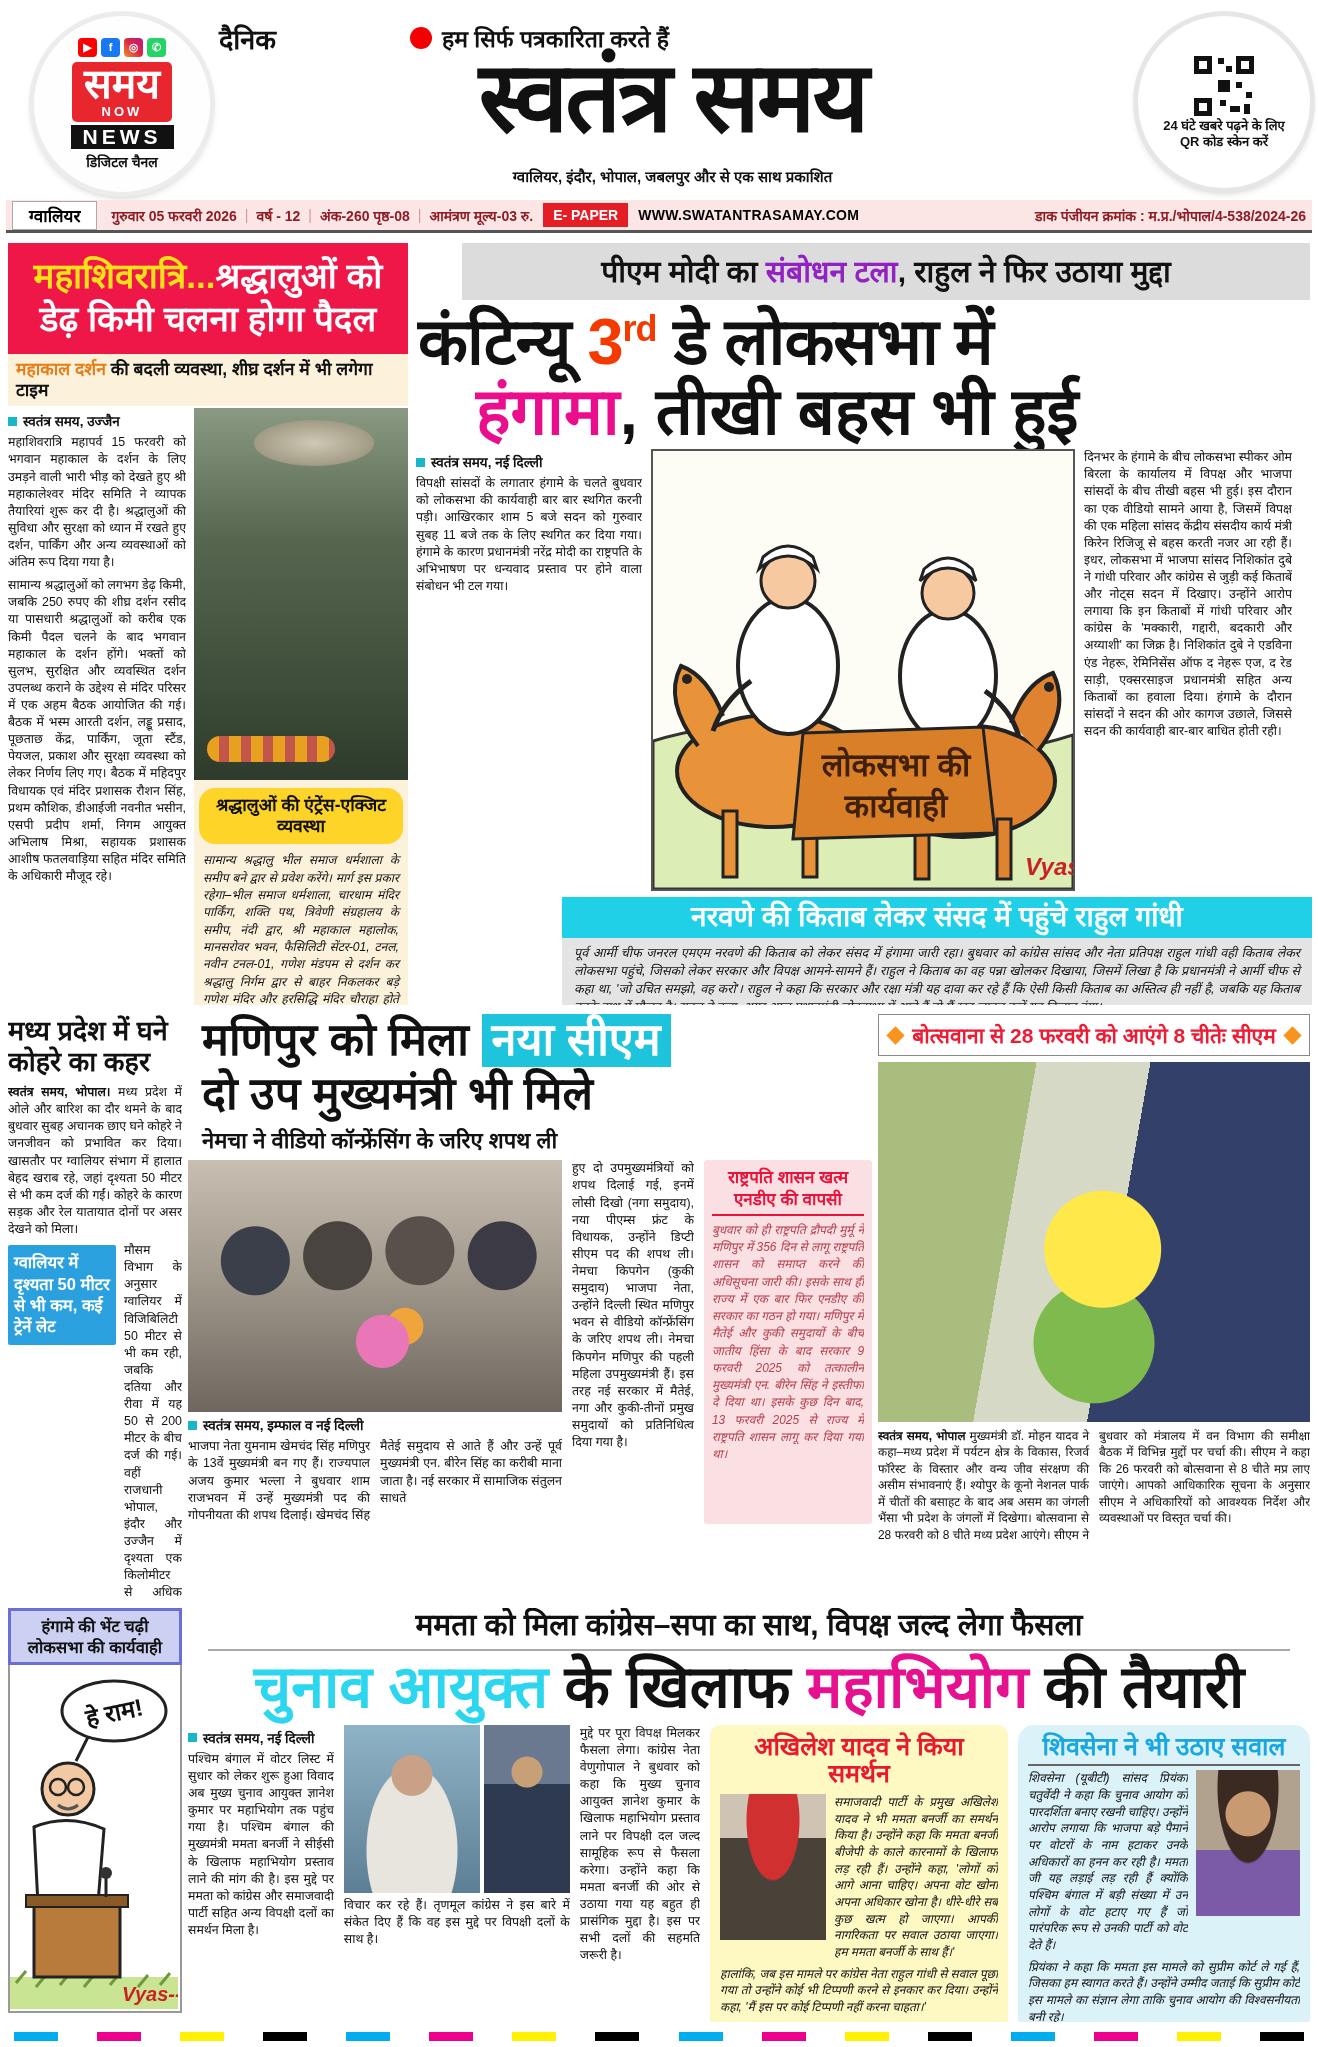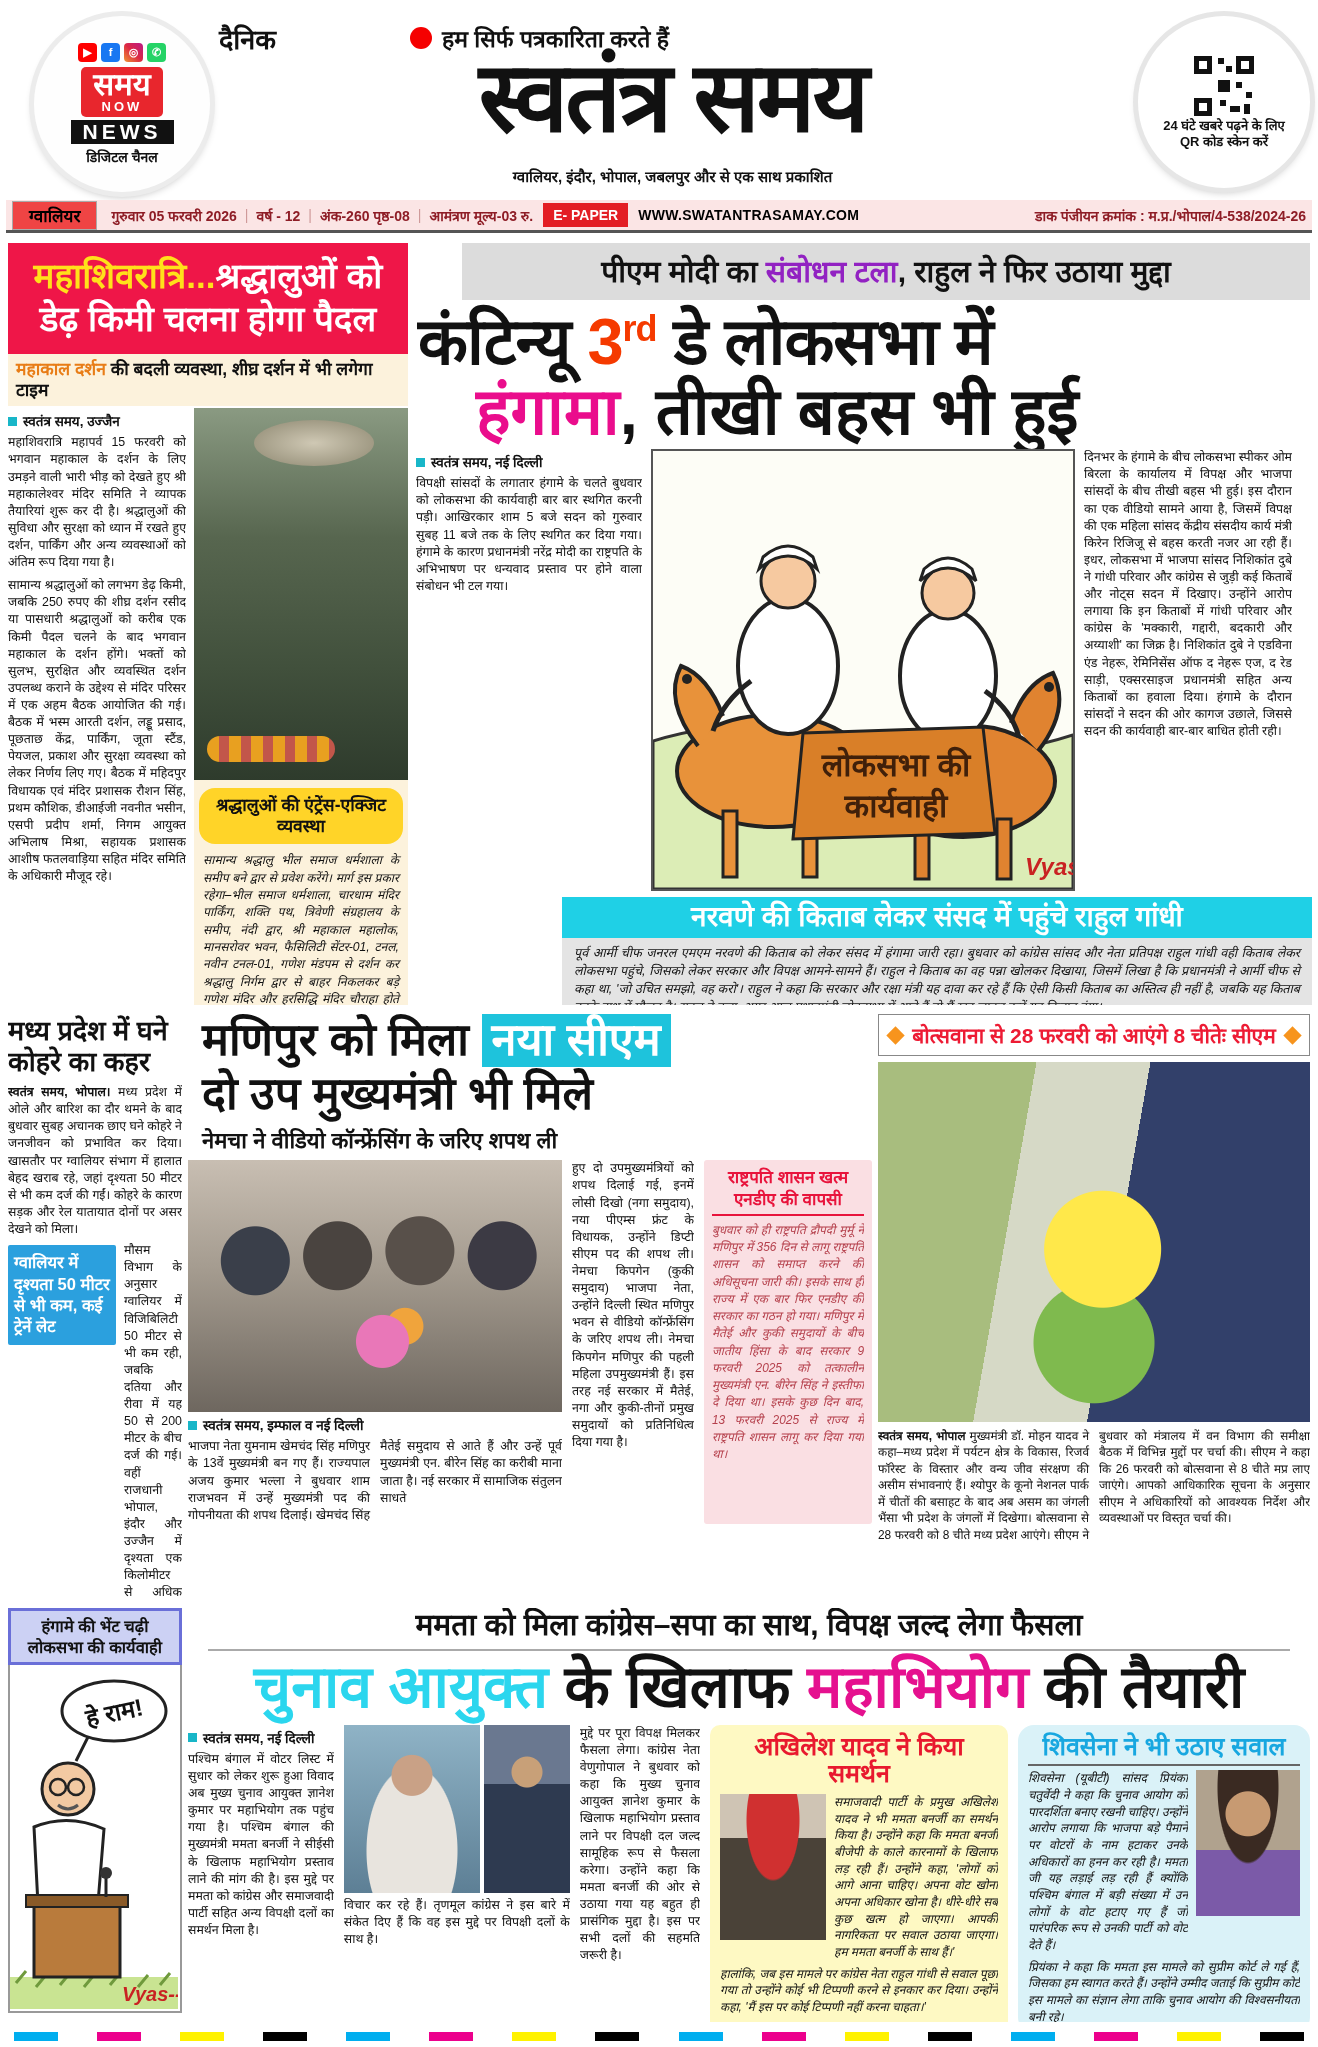--- a/index.html
+++ b/index.html
@@ -4,35 +4,35 @@
 <style>
   html,body{margin:0;padding:0;background:#888;}
   .page{position:relative;width:1318px;height:2047px;background:#fff;font-family:"Liberation Sans",sans-serif;overflow:hidden;margin:0 auto;color:#111;}
   .abs{position:absolute;}
   
   .logo-circle{position:absolute;left:34px;top:16px;width:176px;height:176px;border-radius:50%;background:#fefefe;box-shadow:0 0 0 5px #ececec,0 4px 8px rgba(0,0,0,.3);display:flex;flex-direction:column;align-items:center;justify-content:center;gap:3px;}
   .social-row{display:flex;gap:4px;margin-bottom:2px;}
   .si{width:19px;height:19px;border-radius:4px;color:#fff;font-size:11px;font-weight:bold;display:flex;align-items:center;justify-content:center;}
   .si.yt{background:#f00;} .si.fb{background:#1877f2;} .si.ig{background:linear-gradient(45deg,#f09433,#dc2743,#bc1888);} .si.wa{background:#25d366;}
   .logo-red{background:#e8262d;color:#fff;padding:2px 12px 4px;border-radius:5px;text-align:center;font-weight:800;}
-  .logo-samay{font-size:31px;line-height:1;display:block;}
+  .logo-samay{font-size:41px;line-height:1;display:block;}
   .logo-now{display:block;font-size:13px;letter-spacing:3px;text-align:center;line-height:1;}
   .logo-news{background:#111;color:#fff;font-weight:800;font-size:21px;padding:0 12px;letter-spacing:4px;}
   .logo-sub{font-weight:700;font-size:14px;}
   .mast-center{position:absolute;left:215px;top:6px;width:915px;height:190px;}
   .dainik{position:absolute;left:4px;top:14px;font-size:27px;font-weight:800;}
   .tagline{position:absolute;left:195px;top:16px;font-size:23px;font-weight:800;display:flex;align-items:center;gap:10px;white-space:nowrap;}
   .red-dot{width:22px;height:22px;border-radius:50%;background:#f50000;display:inline-block;flex:none;}
   .paper-title{position:absolute;left:0;top:38px;width:100%;margin:0;font-size:98px;line-height:1.1;font-weight:900;letter-spacing:-3px;text-align:center;white-space:nowrap;}
   .pub-line{position:absolute;left:0;top:160px;width:100%;text-align:center;font-size:15px;font-weight:700;}
   .qr-badge{position:absolute;right:8px;top:16px;width:172px;height:172px;border-radius:50%;background:#fff;box-shadow:0 0 0 5px #e6e6e6,0 4px 8px rgba(0,0,0,.25);display:flex;flex-direction:column;align-items:center;justify-content:center;}
   .qr-text{font-size:13px;font-weight:800;text-align:center;line-height:1.25;width:130px;}
   
   .dateline{position:absolute;top:200px;left:6px;width:1306px;height:33px;background:#fbe5e5;display:flex;align-items:center;padding:0 6px;box-sizing:border-box;font-weight:700;font-size:14px;color:#8e1d26;border-bottom:3px solid #555;}
-  .dl-city{background:#ef4444;border:1px solid #aaa;padding:2px 16px;font-size:17px;color:#000;margin-right:14px;}
+  .dl-city{background:#ffffff;border:1px solid #aaa;padding:2px 16px;font-size:17px;color:#000;margin-right:14px;}
   .dl-sep{color:#cf9a9a;padding:0 8px;font-weight:400;}
   .dl-epaper{background:#e31e24;color:#fff;padding:4px 10px;font-weight:800;margin:0 10px;font-size:14px;}
   .dl-site{color:#000;font-size:14px;letter-spacing:.3px;}
   .dl-postal{margin-left:auto;}
   
   .byline{display:flex;align-items:center;gap:6px;font-weight:800;font-size:13.5px;margin:4px 0;}
   .bullet-sq{width:9px;height:9px;background:#18b6c8;flex:none;}
   .jtext{font-size:12.4px;text-align:justify;line-height:1.38;overflow:hidden;}
   
   .mahakal{position:absolute;left:8px;top:243px;width:400px;height:762px;overflow:hidden;}

